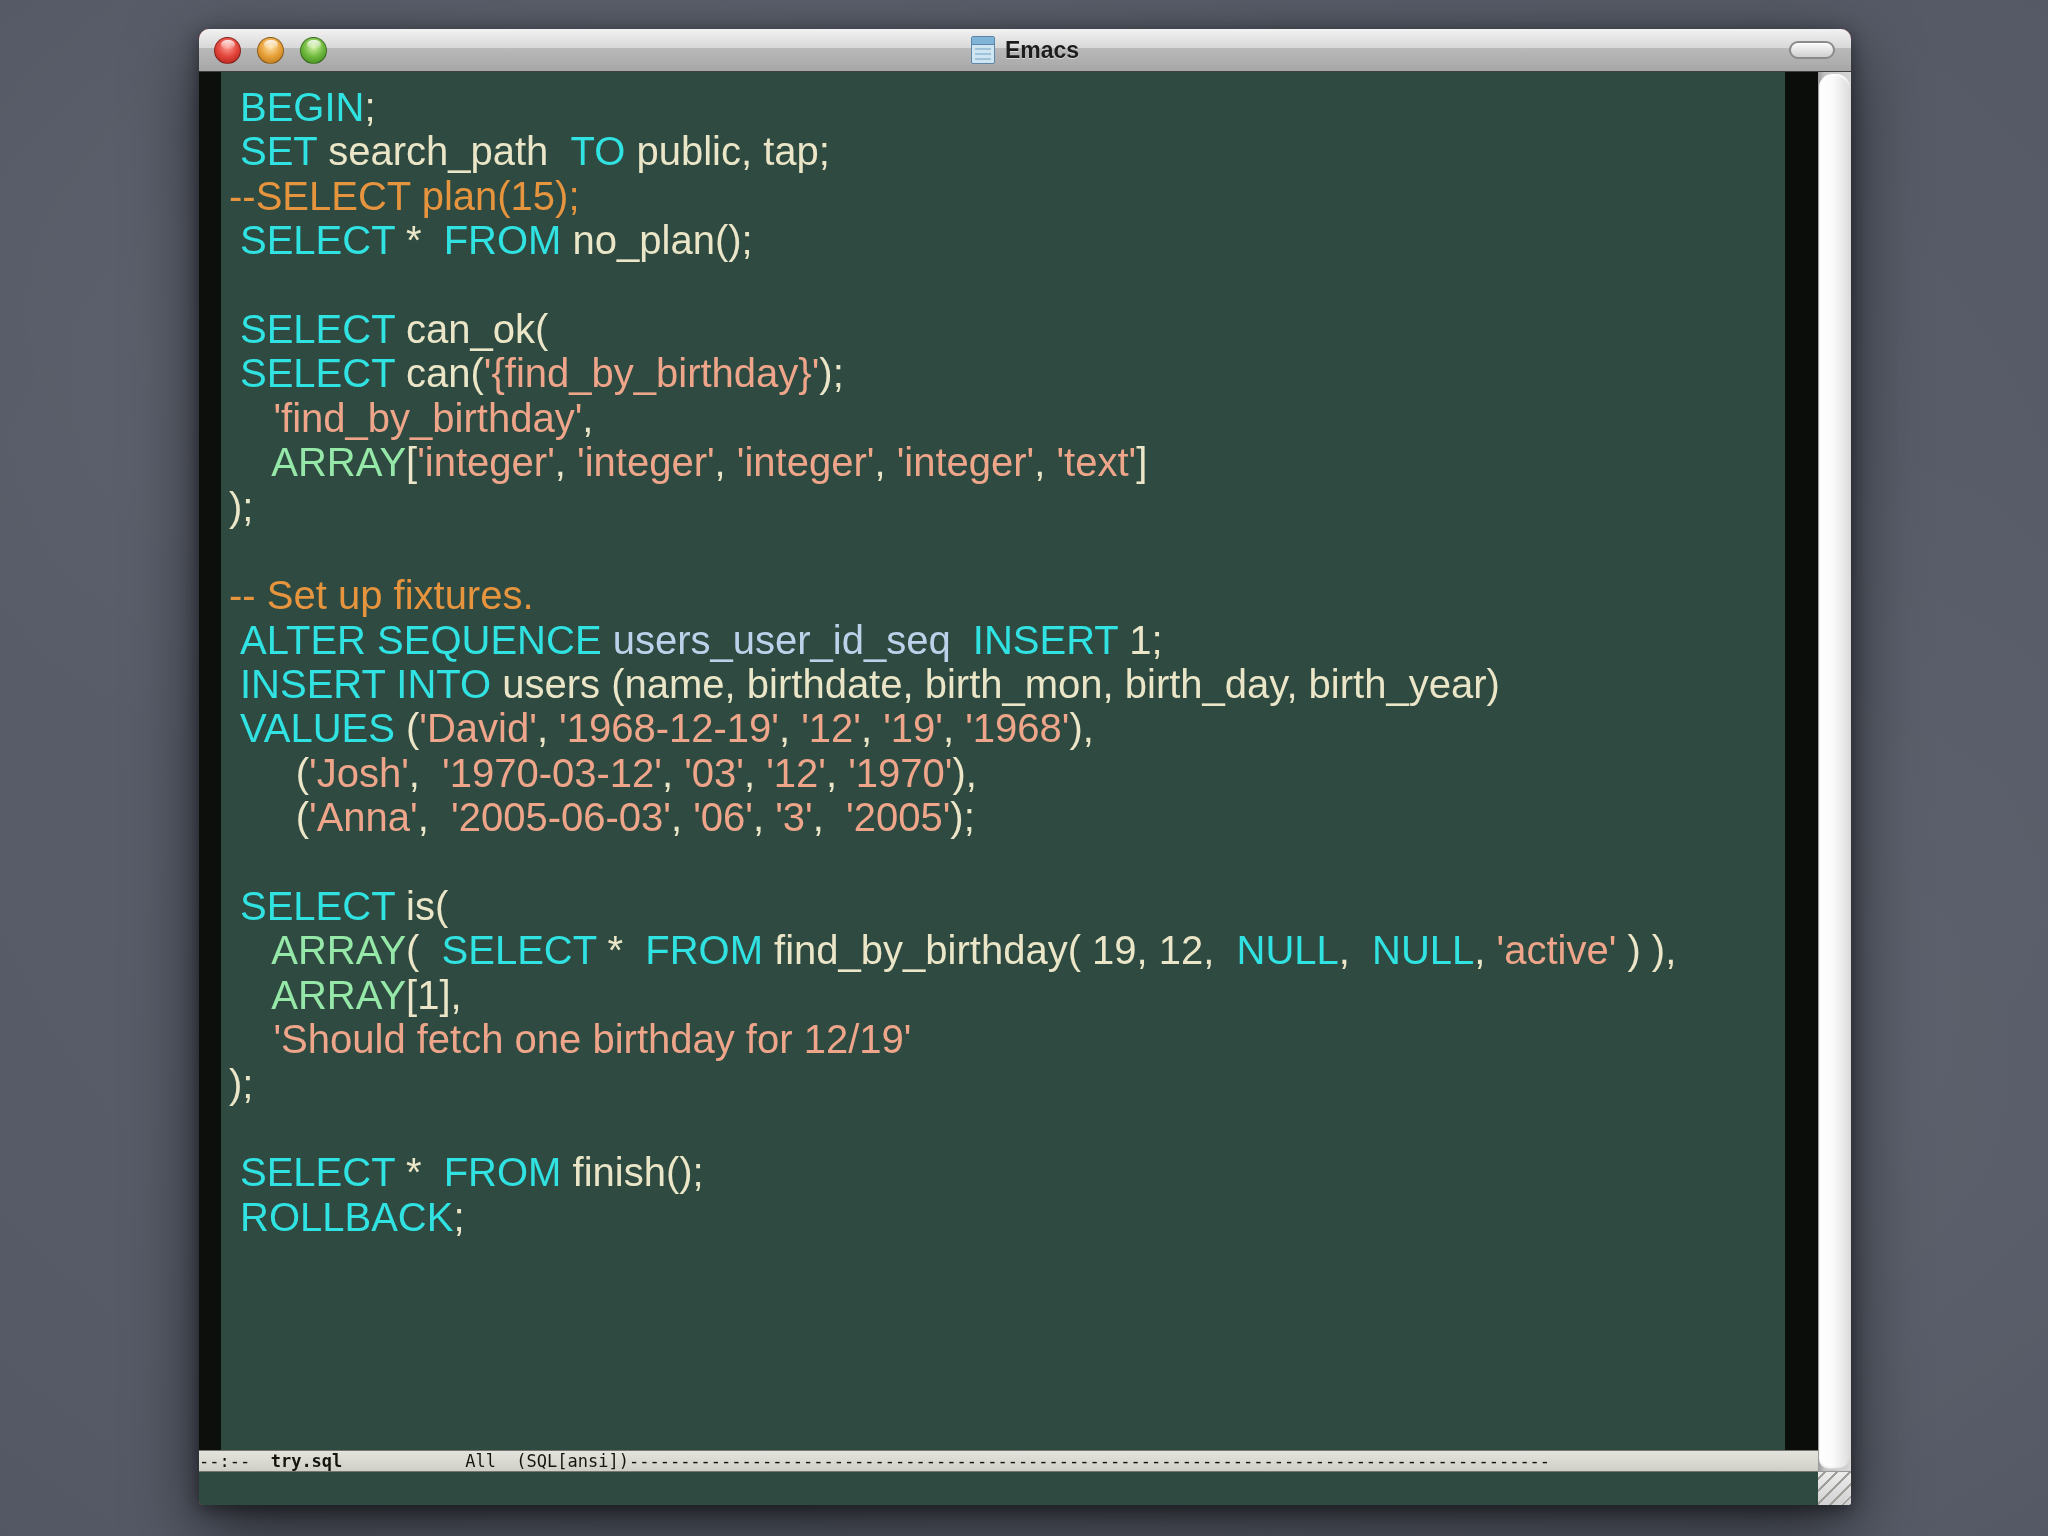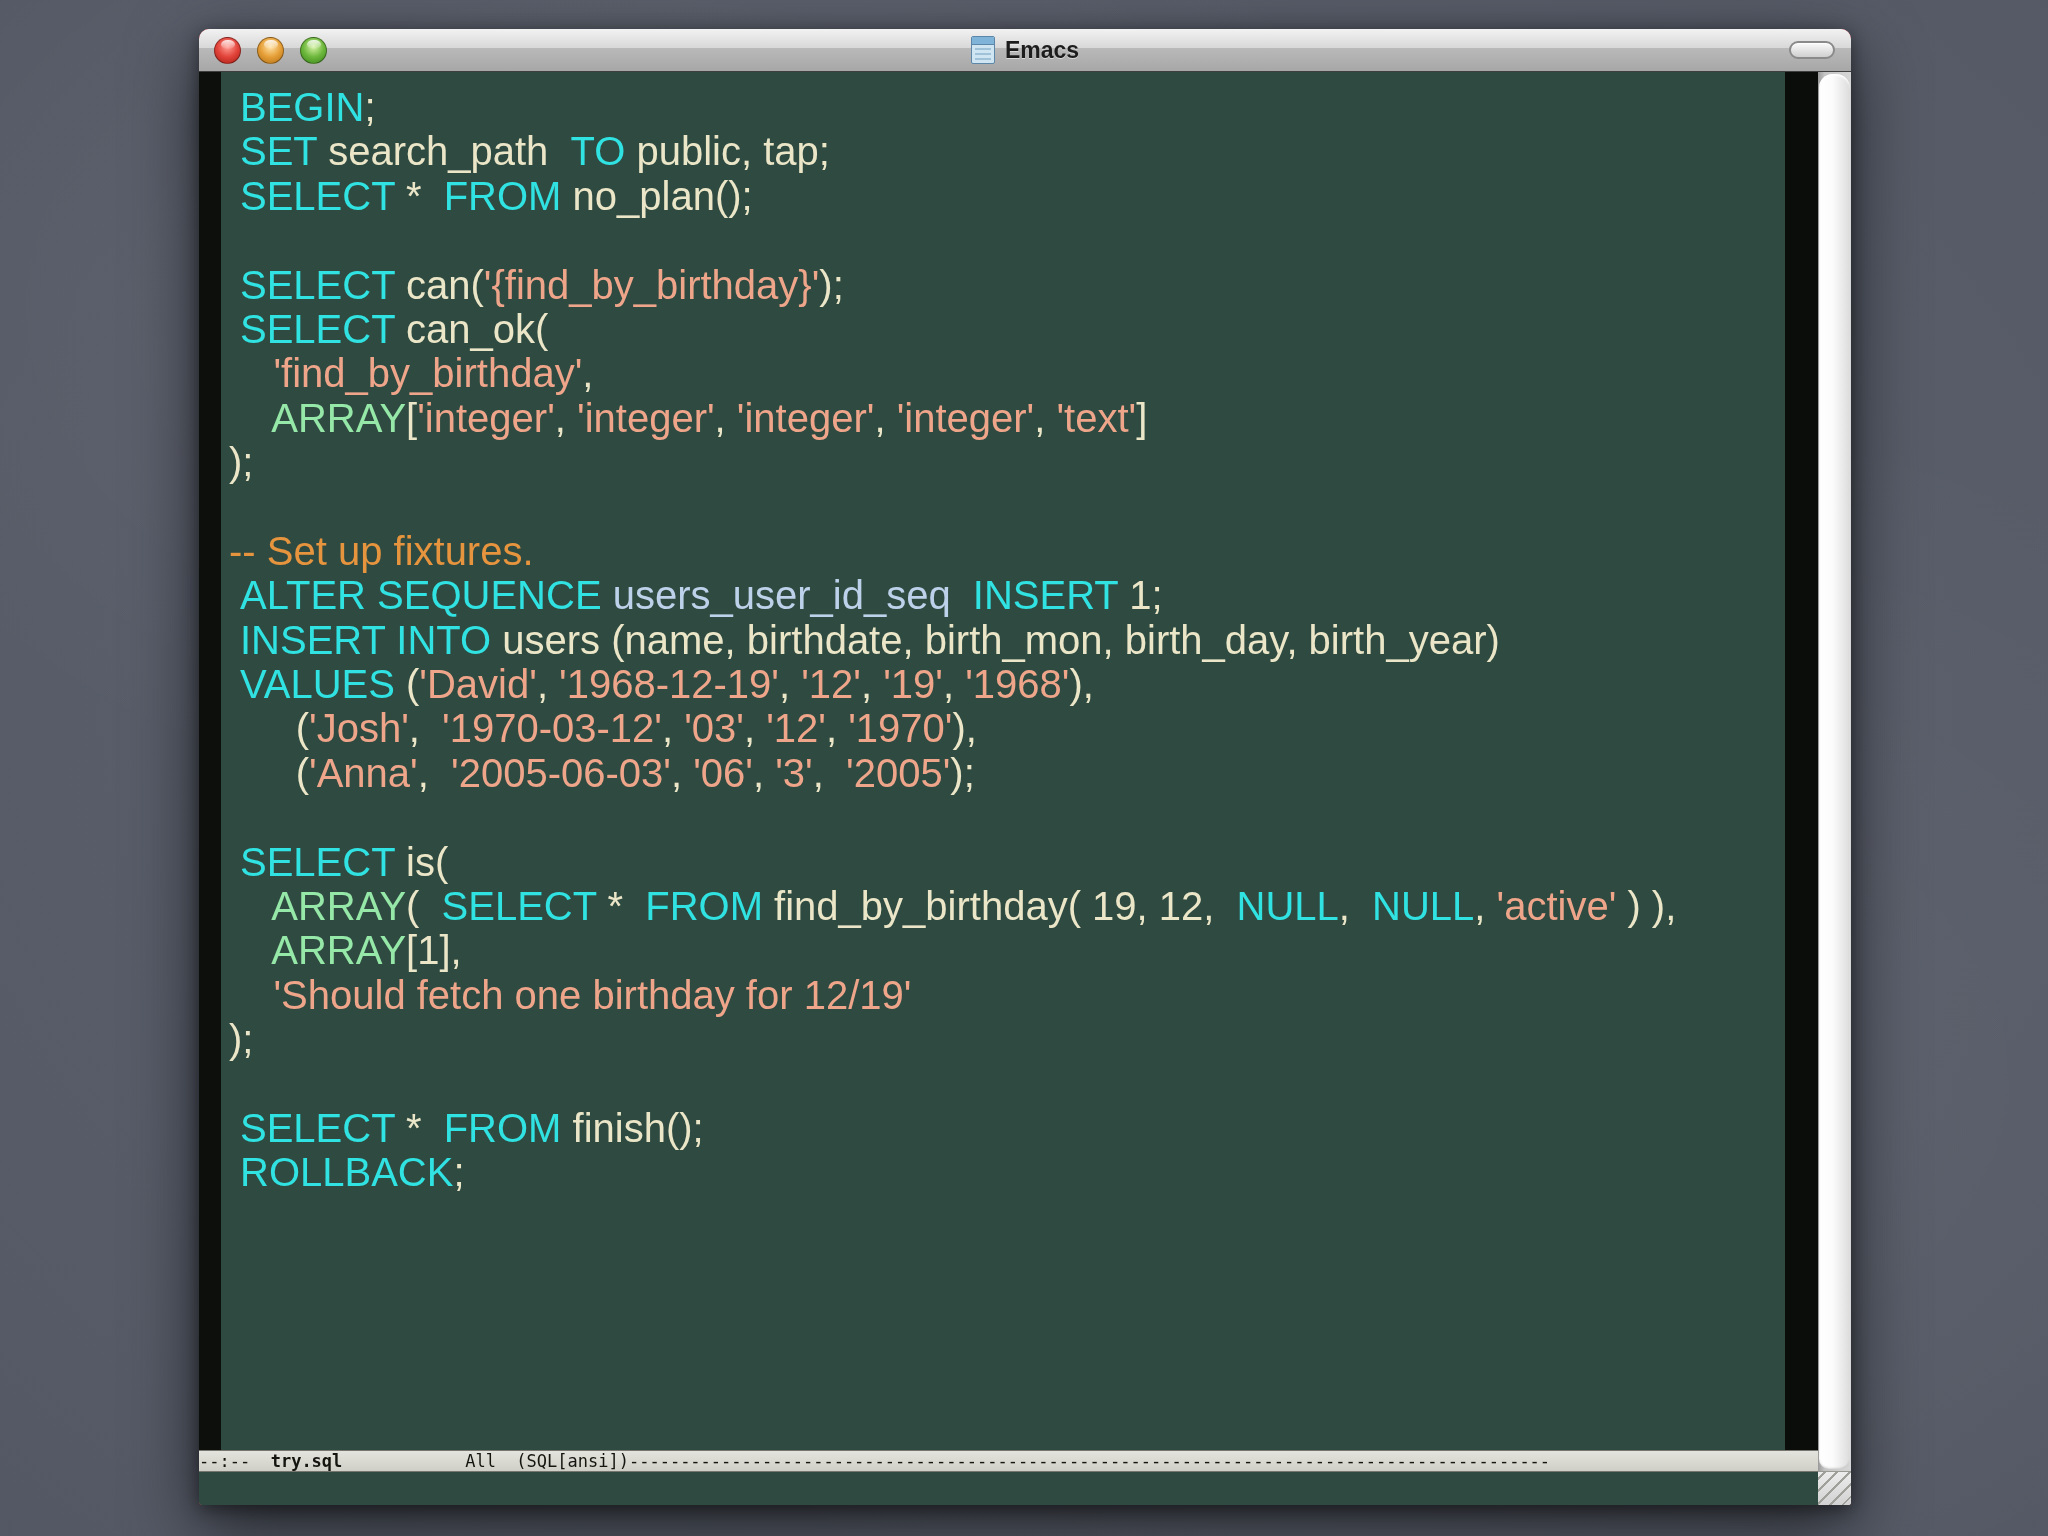--- a/index.html
+++ b/index.html
@@ -149,24 +149,25 @@
   </div>
 
   <div class="win-body">
     <div class="main-col">
 
       <div class="content-row">
         <div class="fringe-left"></div>
         <div class="text-area" id="code-lines">
             <div class="code-line"><span class="c-kw">BEGIN</span><span class="c-df">;</span></div>
             <div class="code-line"><span class="c-kw">SET</span><span class="c-df"> search_path </span><span class="c-kw">TO</span><span class="c-df"> public, tap;</span></div>
+            <div class="code-line"><span class="c-cm">--SELECT plan(15);</span></div>
             <div class="code-line"><span class="c-kw">SELECT</span><span class="c-df"> * </span><span class="c-kw">FROM</span><span class="c-df"> no_plan();</span></div>
             <div class="code-line">&nbsp;</div>
+            <div class="code-line"><span class="c-kw">SELECT</span><span class="c-df"> can_ok(</span></div>
             <div class="code-line"><span class="c-kw">SELECT</span><span class="c-df"> can(</span><span class="c-st">'{find_by_birthday}'</span><span class="c-df">);</span></div>
-            <div class="code-line"><span class="c-kw">SELECT</span><span class="c-df"> can_ok(</span></div>
             <div class="code-line"><span class="c-df">    </span><span class="c-st">'find_by_birthday'</span><span class="c-df">,</span></div>
             <div class="code-line"><span class="c-df">    </span><span class="c-fb">ARRAY</span><span class="c-df">[</span><span class="c-st">'integer'</span><span class="c-df">, </span><span class="c-st">'integer'</span><span class="c-df">, </span><span class="c-st">'integer'</span><span class="c-df">, </span><span class="c-st">'integer'</span><span class="c-df">, </span><span class="c-st">'text'</span><span class="c-df">]</span></div>
             <div class="code-line"><span class="c-df">);</span></div>
             <div class="code-line">&nbsp;</div>
             <div class="code-line"><span class="c-cm">-- Set up fixtures.</span></div>
             <div class="code-line"><span class="c-kw">ALTER SEQUENCE</span><span class="c-df"> </span><span class="c-vr">users_user_id_seq</span><span class="c-df"> </span><span class="c-kw">INSERT</span><span class="c-df"> 1;</span></div>
             <div class="code-line"><span class="c-kw">INSERT INTO</span><span class="c-df"> users (name, birthdate, birth_mon, birth_day, birth_year)</span></div>
             <div class="code-line"><span class="c-kw">VALUES</span><span class="c-df"> (</span><span class="c-st">'David'</span><span class="c-df">, </span><span class="c-st">'1968-12-19'</span><span class="c-df">, </span><span class="c-st">'12'</span><span class="c-df">, </span><span class="c-st">'19'</span><span class="c-df">, </span><span class="c-st">'1968'</span><span class="c-df">),</span></div>
             <div class="code-line"><span class="c-df">      (</span><span class="c-st">'Josh'</span><span class="c-df">,  </span><span class="c-st">'1970-03-12'</span><span class="c-df">, </span><span class="c-st">'03'</span><span class="c-df">, </span><span class="c-st">'12'</span><span class="c-df">, </span><span class="c-st">'1970'</span><span class="c-df">),</span></div>
             <div class="code-line"><span class="c-df">      (</span><span class="c-st">'Anna'</span><span class="c-df">,  </span><span class="c-st">'2005-06-03'</span><span class="c-df">, </span><span class="c-st">'06'</span><span class="c-df">, </span><span class="c-st">'3'</span><span class="c-df">,  </span><span class="c-st">'2005'</span><span class="c-df">);</span></div>

